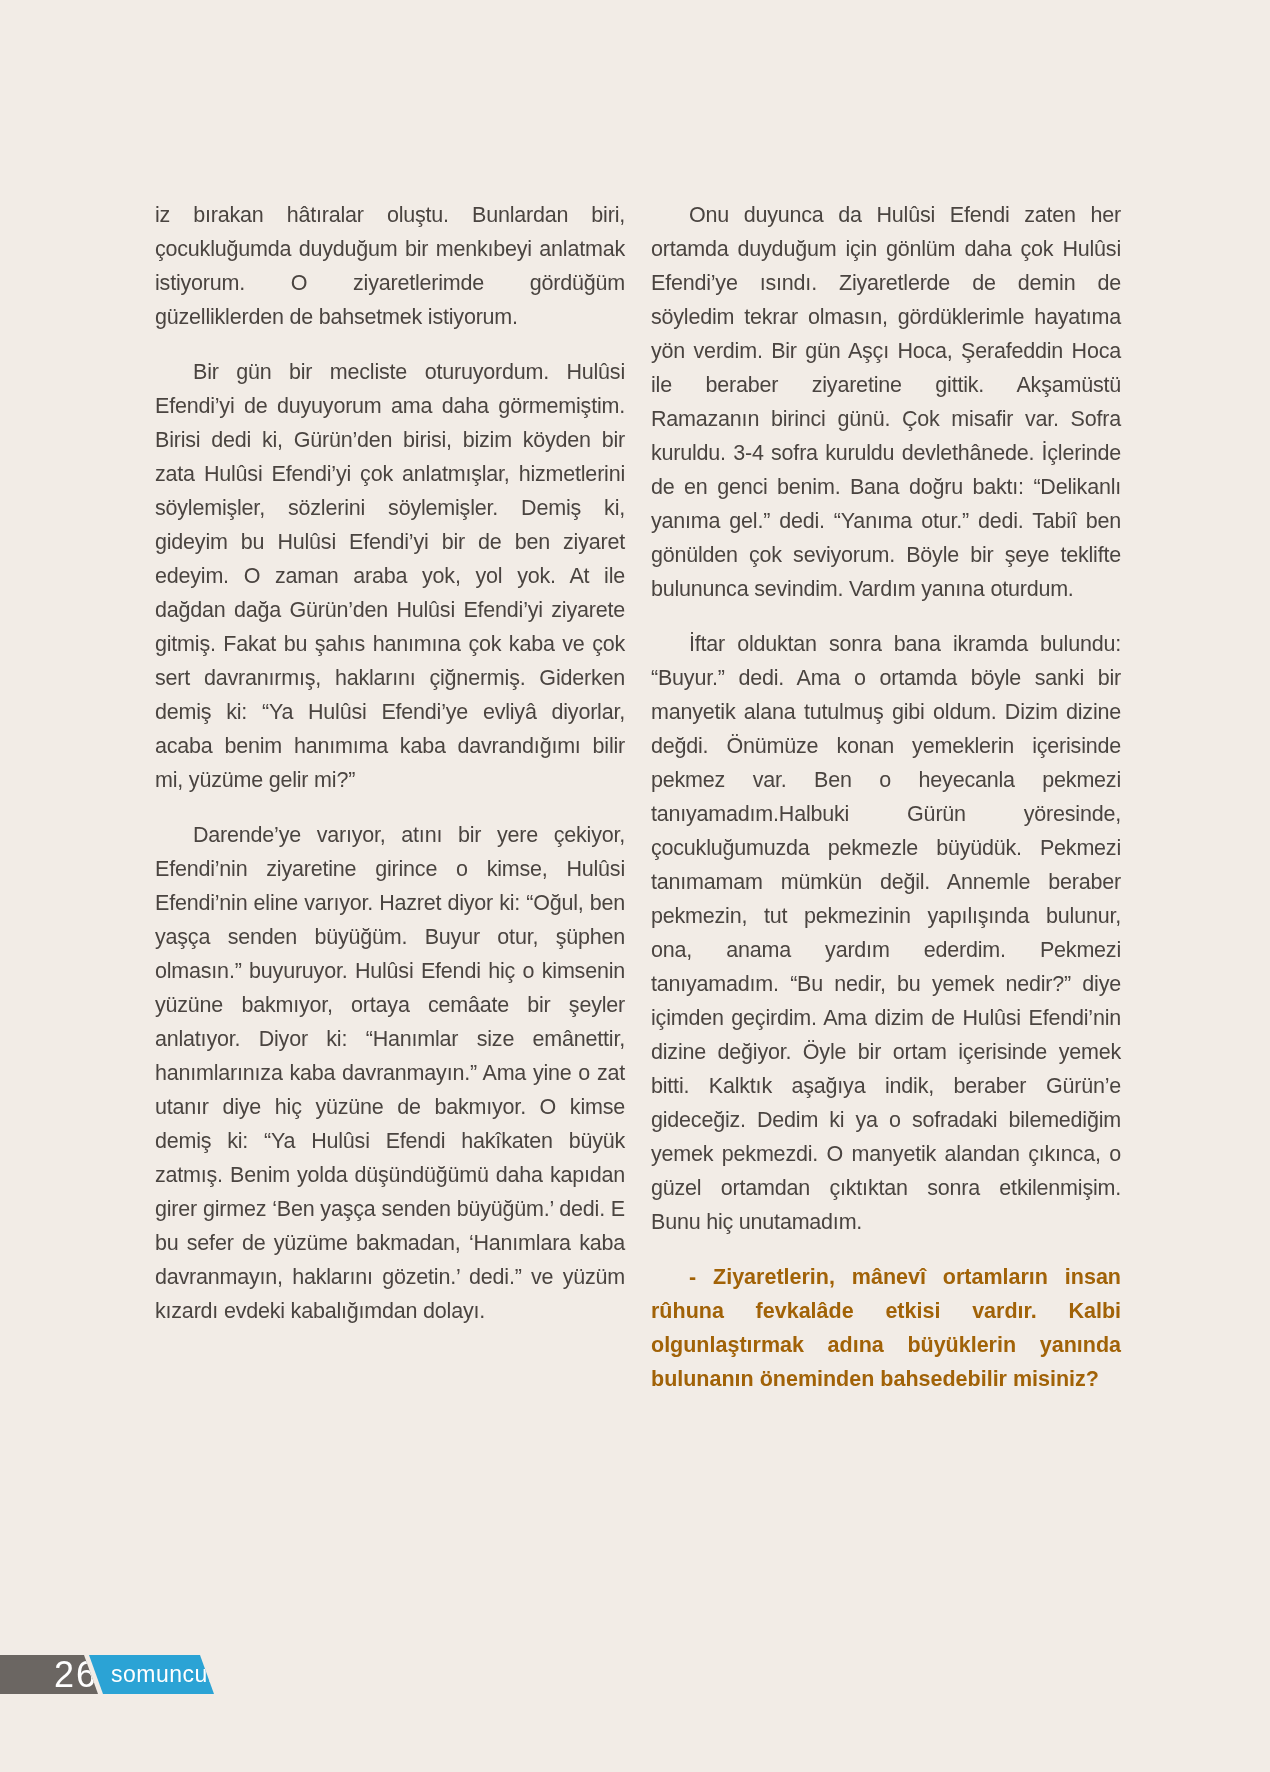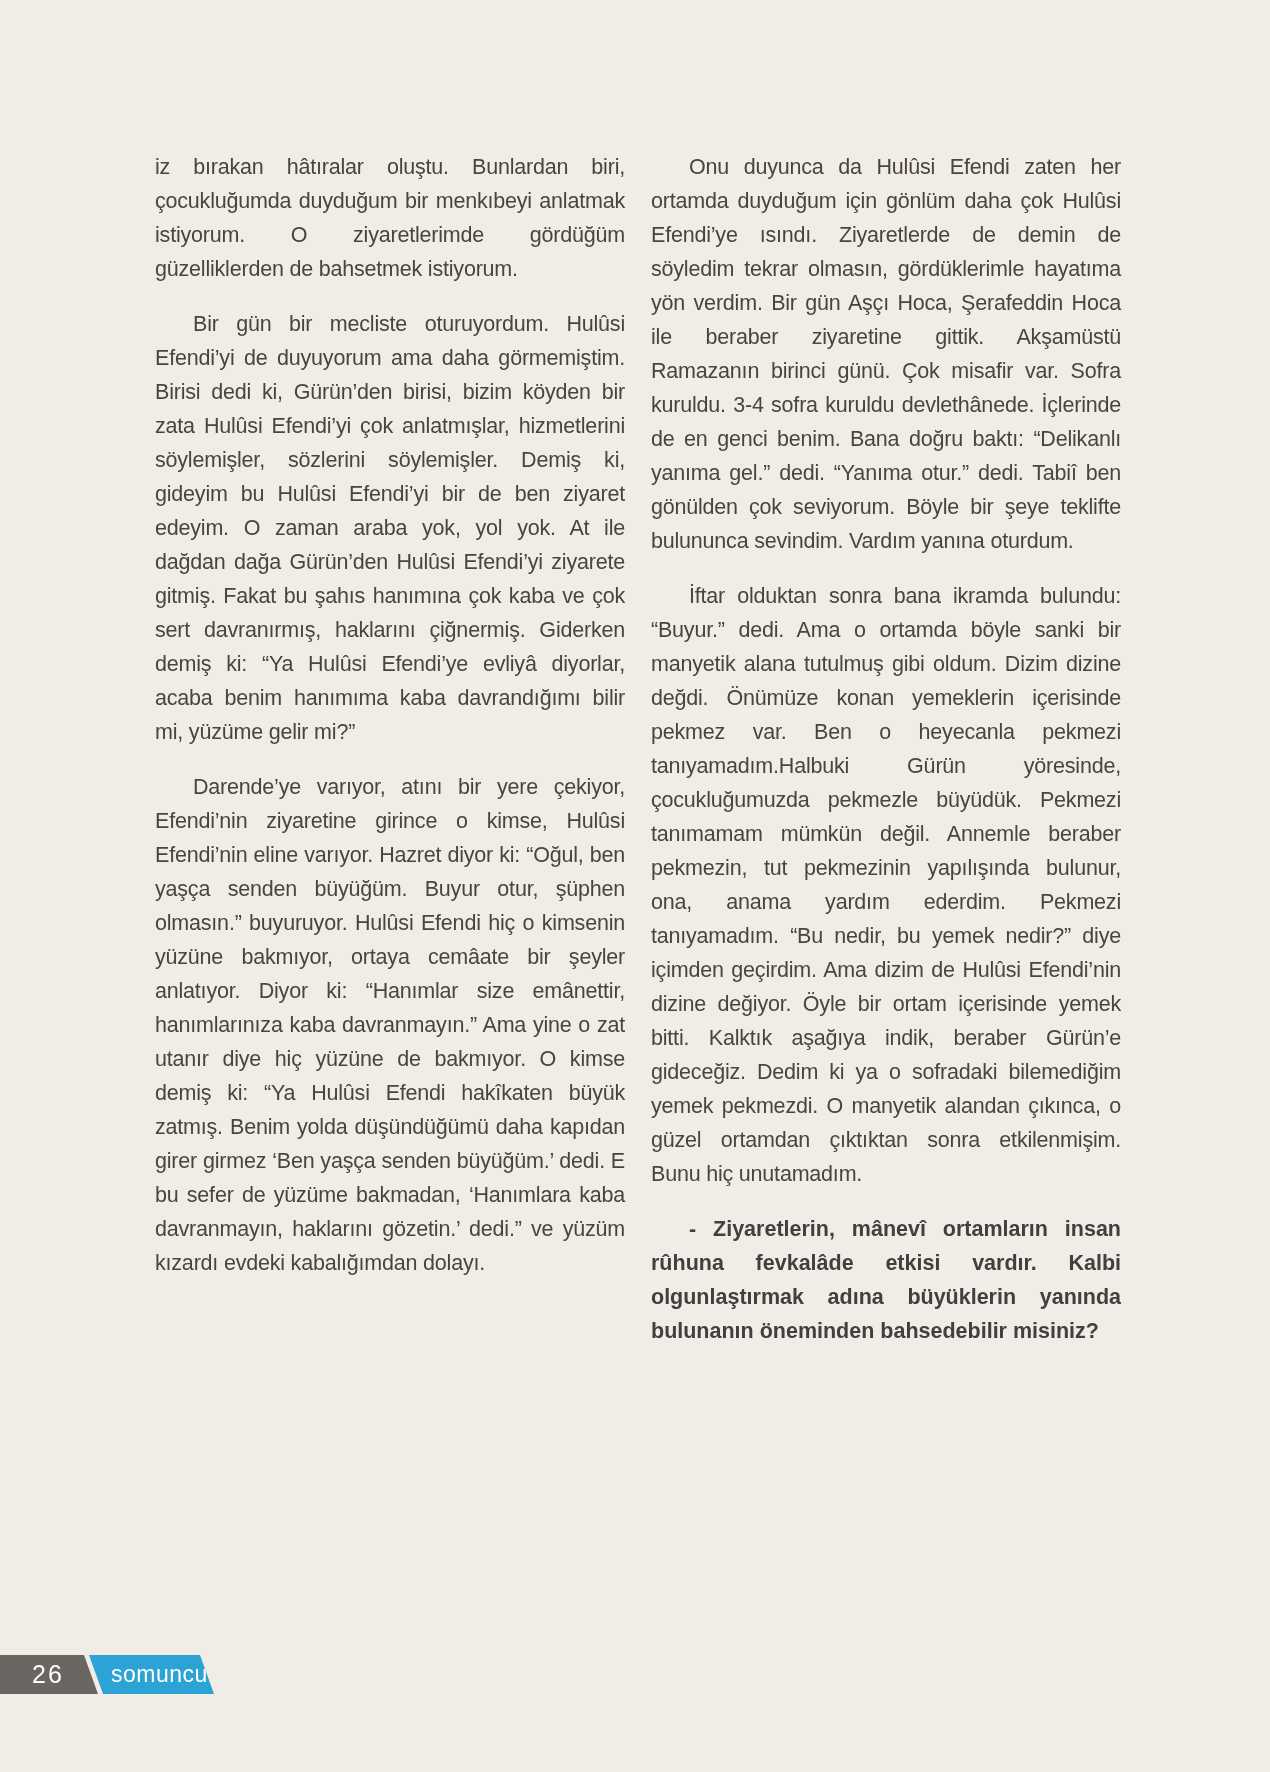--- a/index.html
+++ b/index.html
@@ -19,42 +19,44 @@
     gap: 26px;
   }
   .column {
     width: 470px;
     color: #4a4440;
     font-size: 21.5px;
     line-height: 34px;
     font-weight: 300;
     text-align: justify;
     letter-spacing: -0.2px;
+    margin-top: 48px;
   }
   .para { margin-bottom: 21px; text-indent: 38px; }
   .para.no-indent { text-indent: 0; }
   .para.question {
-    color: #404040;
+    color: #a16207;
     font-weight: bold;
     letter-spacing: 0;
   }
   .footer-pageno {
     position: absolute;
     top: 1655px;
     left: 0;
     width: 98px;
     height: 39px;
     background: #6b6662;
     clip-path: polygon(0 0, 84px 0, 98px 100%, 0 100%);
     color: #ffffff;
-    font-size: 25px;
+    font-size: 36px;
     font-weight: 300;
     line-height: 39px;
     padding-left: 32px;
     letter-spacing: 2px;
+    text-align: right;
   }
   .footer-logo {
     position: absolute;
     top: 1655px;
     left: 89px;
     width: 125px;
     height: 39px;
     background: #2ba3d5;
     clip-path: polygon(0 0, 111px 0, 125px 100%, 14px 100%);
     color: #ffffff;

